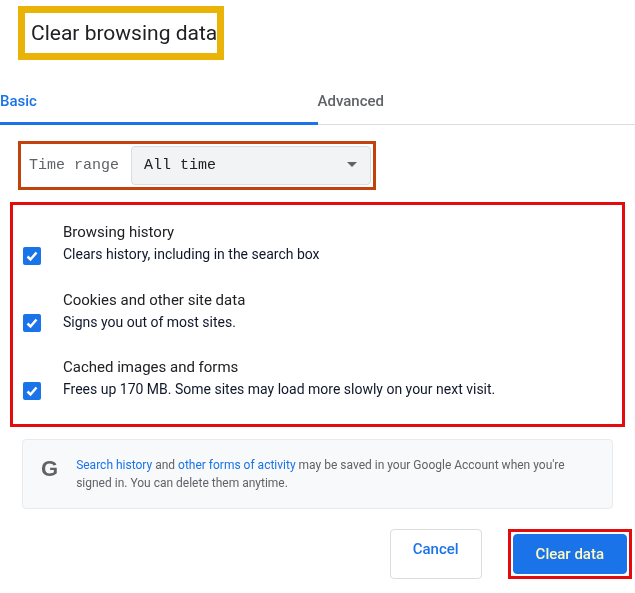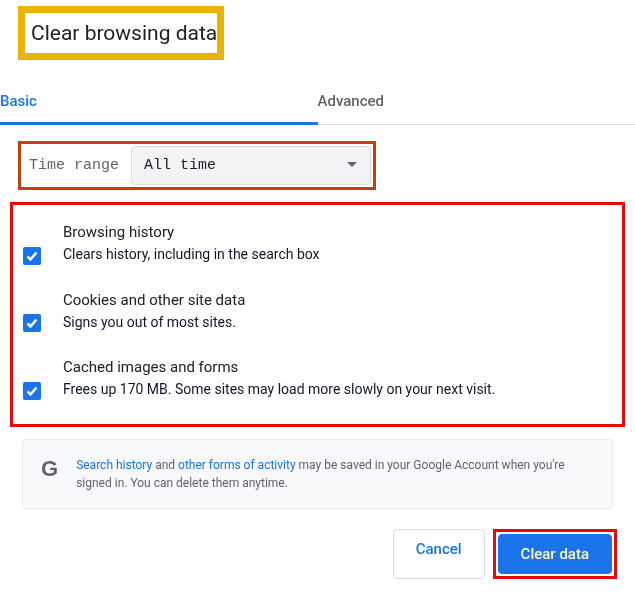--- a/index.html
+++ b/index.html
@@ -113,24 +113,24 @@
     font-size: 22px;
     color: #5f6368;
     margin-right: 18px;
     line-height: 1;
     margin-top: 2px;
   }
   .info-text { font-size: 12px; color: #5f6368; line-height: 1.5; }
   .info-link { color: #1a73e8; cursor: pointer; }
   .button-row {
     position: absolute;
-    right: 18px;
+    right: 3px;
     bottom: 14px;
     display: flex;
-    gap: 8px;
+    gap: 26px;
   }
   .btn {
     font-size: 15px;
     font-weight: 500;
     padding: 10px 22px;
     border-radius: 4px;
     cursor: pointer;
   }
   .btn-cancel {
     color: #1a73e8;

